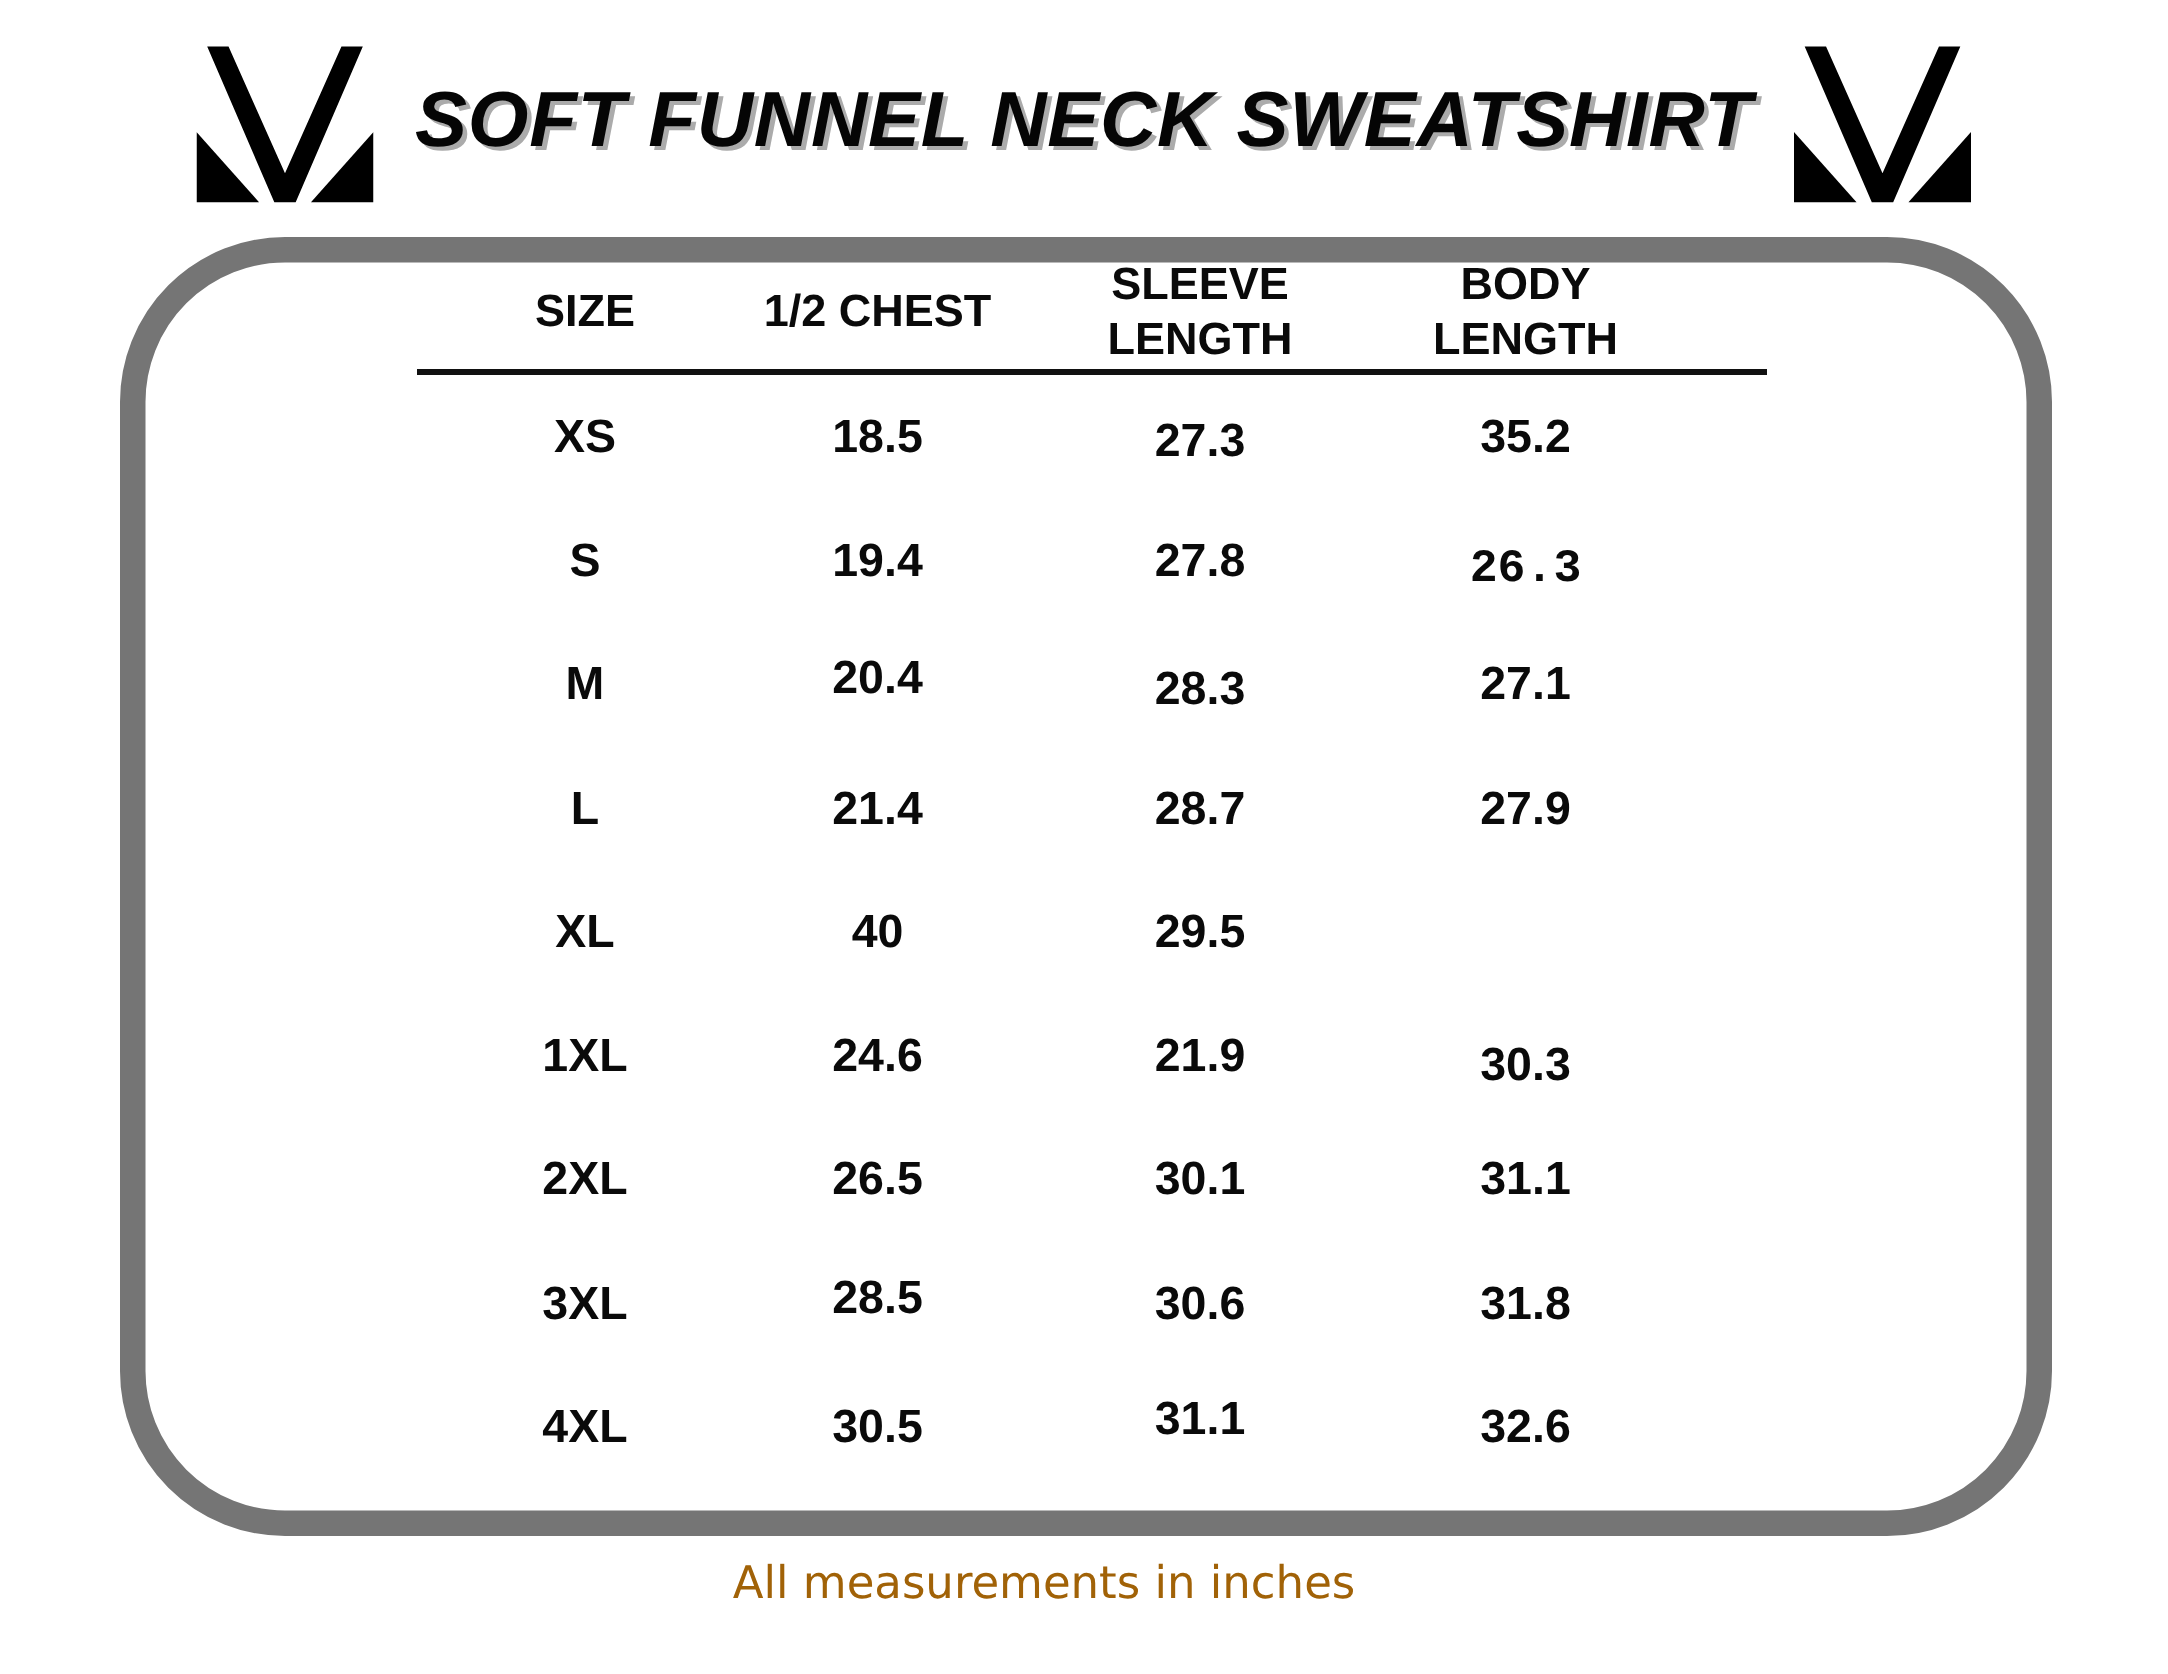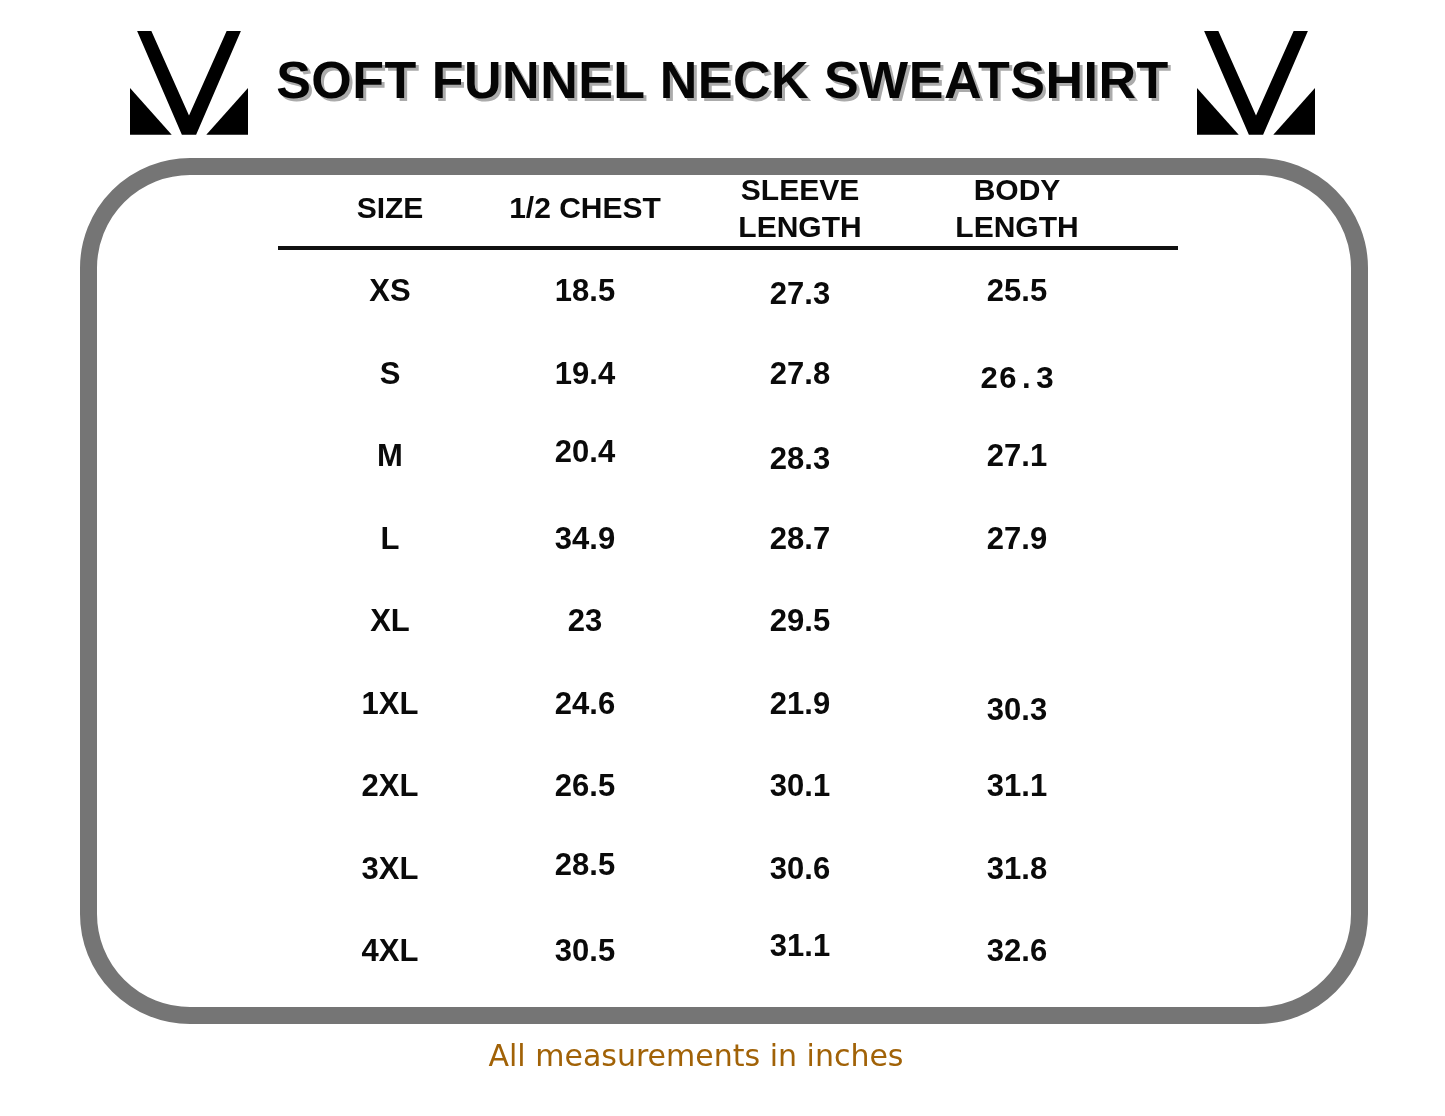--- a/index.html
+++ b/index.html
@@ -3,21 +3,21 @@
 <meta charset="utf-8">
 <style>
   html,body{margin:0;padding:0;}
   body{
     width:1445px;height:1116px;position:relative;background:#ffffff;
     font-family:"Liberation Sans", sans-serif;color:#0a0a0a;overflow:hidden;
   }
   
   .title-row{
     position:absolute;top:24px;left:0;width:100%;
-    display:flex;align-items:center;justify-content:center;gap:28px;
+    display:flex;align-items:center;justify-content:center;gap:28px;font-style:italic;
   }
   .logo{width:118px;height:112px;flex:0 0 auto;transform:translateY(6px);}
   .logo svg{width:100%;height:100%;display:block;}
   h1{
     margin:0;font-size:52px;font-weight:800;letter-spacing:.5px;
     white-space:nowrap;color:#050505;
     text-shadow:3px 3px 0 #ababab;
   }
   
   .panel{
@@ -86,43 +86,43 @@
       <div class="th">1/2 CHEST</div>
       <div class="th">SLEEVE LENGTH</div>
       <div class="th">BODY LENGTH</div>
     </div>
   <div class="rule"></div>
   <div class="tbody">
       <div class="trow">
         <div class="td">XS</div>
         <div class="td">18.5</div>
         <div class="td">27.3</div>
-        <div class="td">25.5</div>
+        <div class="td">35.2</div>
       </div>
       <div class="trow">
         <div class="td">S</div>
         <div class="td">19.4</div>
         <div class="td">27.8</div>
         <div class="td">26.3</div>
       </div>
       <div class="trow">
         <div class="td">M</div>
         <div class="td">20.4</div>
         <div class="td">28.3</div>
         <div class="td">27.1</div>
       </div>
       <div class="trow">
         <div class="td">L</div>
-        <div class="td">34.9</div>
+        <div class="td">21.4</div>
         <div class="td">28.7</div>
         <div class="td">27.9</div>
       </div>
       <div class="trow">
         <div class="td">XL</div>
-        <div class="td">23</div>
+        <div class="td">40</div>
         <div class="td">29.5</div>
       </div>
       <div class="trow">
         <div class="td">1XL</div>
         <div class="td">24.6</div>
         <div class="td">21.9</div>
         <div class="td">30.3</div>
       </div>
       <div class="trow">
         <div class="td">2XL</div>

